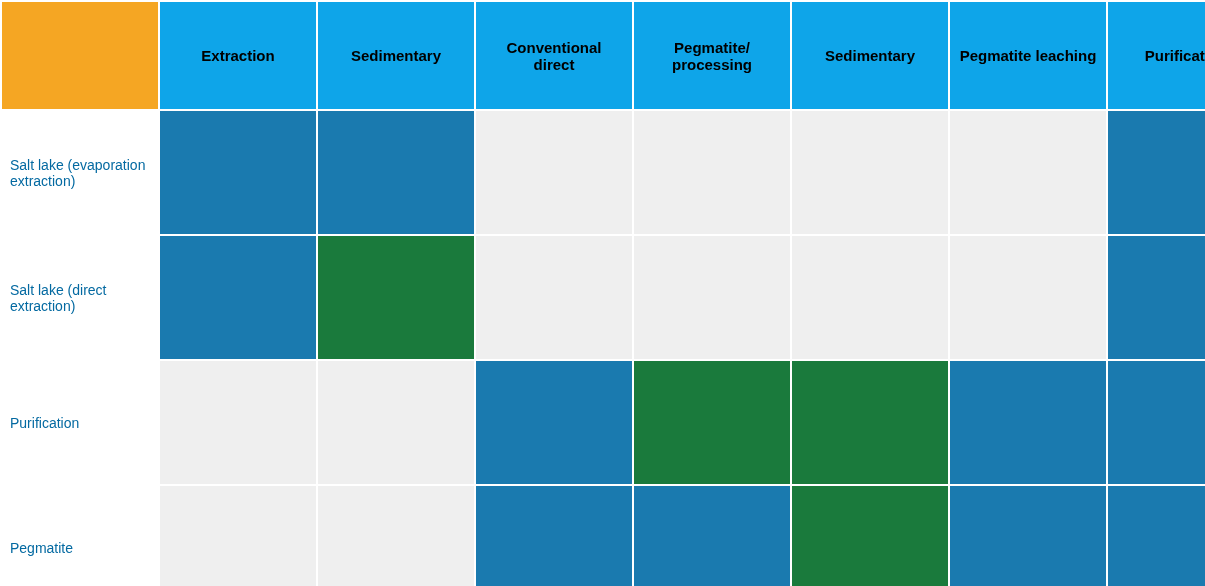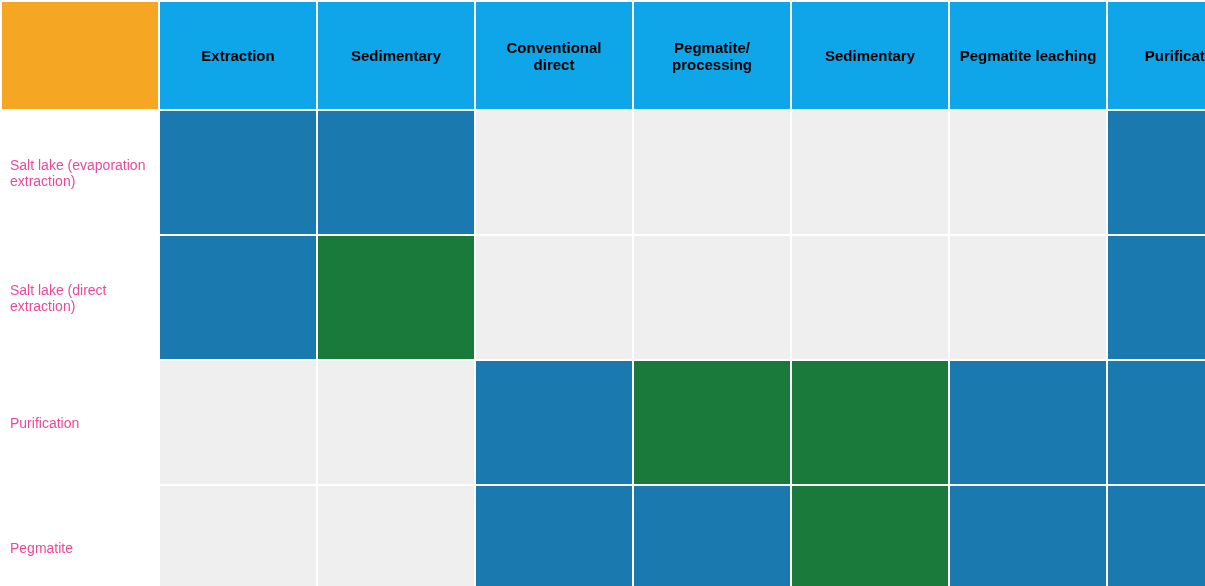--- a/index.html
+++ b/index.html
@@ -38,21 +38,21 @@
       vertical-align: middle;
       padding: 8px 10px;
       height: 125px;
       background-color: #EFEFEF;
     }
 
     tbody tr td:first-child {
       background-color: #fff;
       font-weight: normal;
       font-size: 14px;
-      color: #ec4899;
+      color: #0369a1;
       padding: 10px 8px;
       width: 158px;
     }
 
     .cell-blue {
       background-color: #1A7AAF !important;
     }
 
     .cell-green {
       background-color: #1A7A3C !important;

